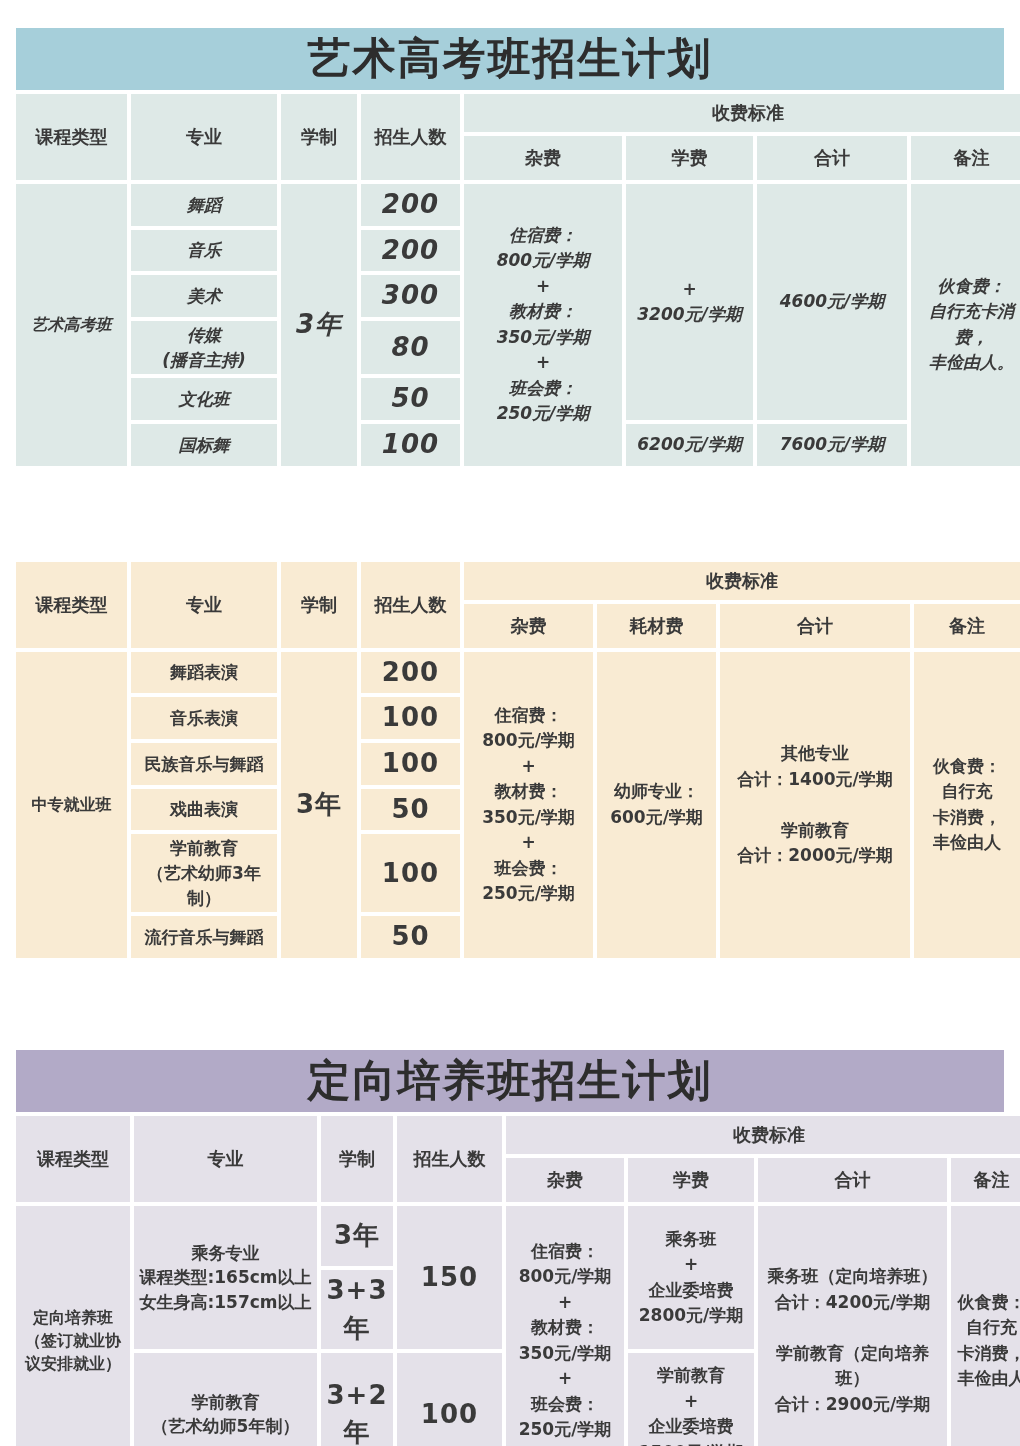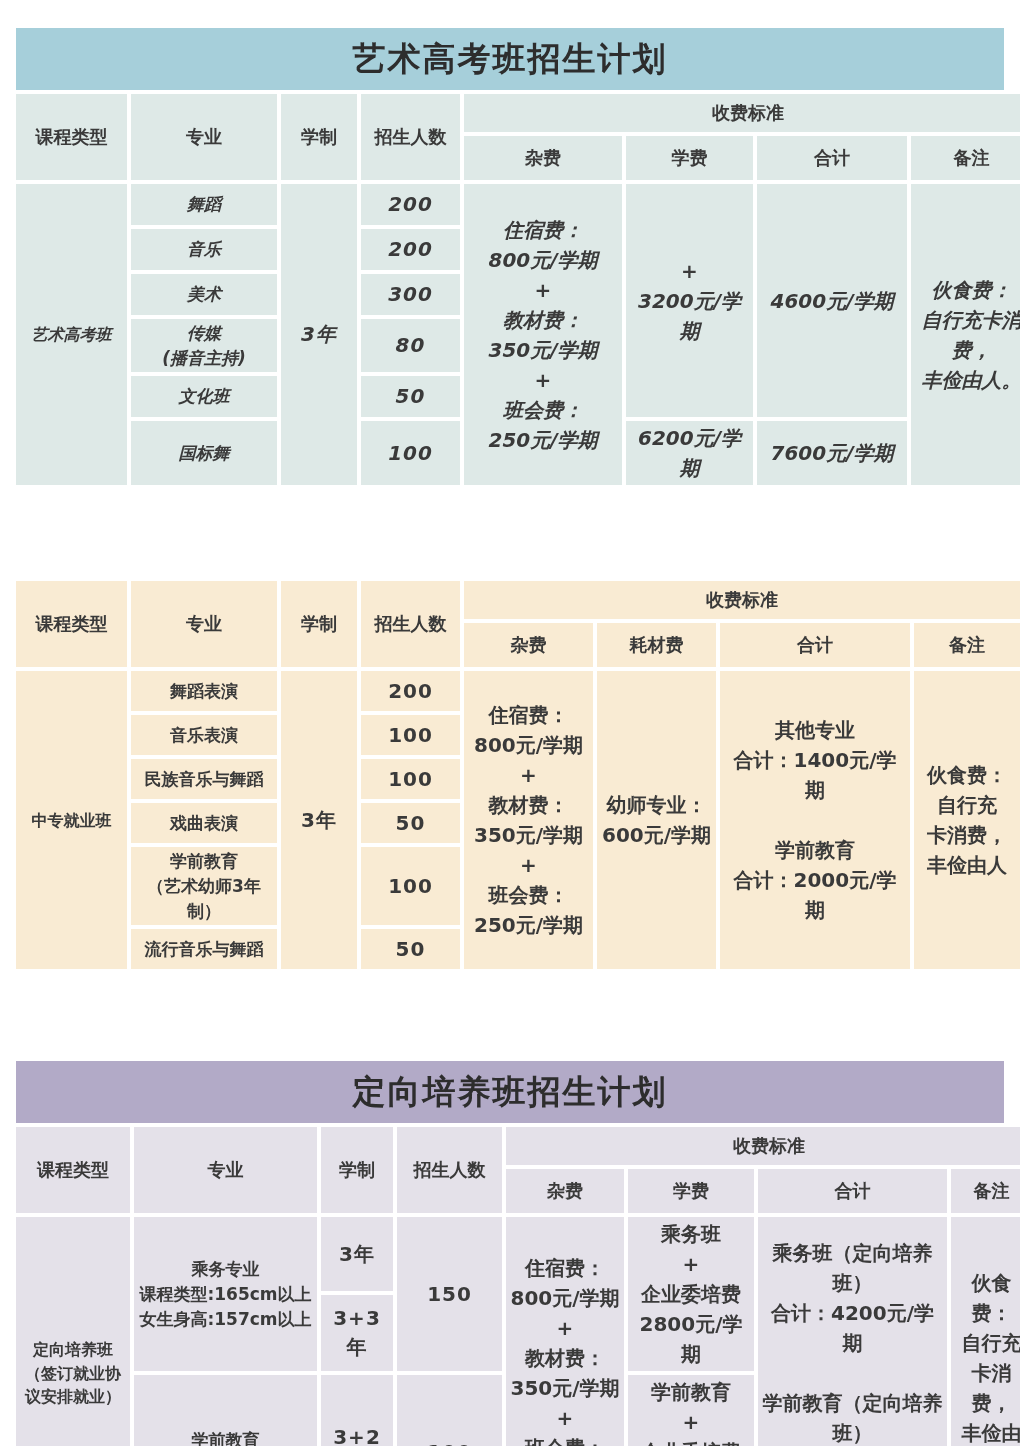--- a/index.html
+++ b/index.html
@@ -20,21 +20,21 @@
   }
   .card {
     margin: 0 16px;
   }
   .gap { height: 88px; }
   .title-bar {
     height: 62px;
     display: flex;
     align-items: center;
     justify-content: center;
-    font-size: 33px;
+    font-size: 43px;
     letter-spacing: 2px;
     color: #2d2d2d;
     background: var(--title-bg);
   }
   table {
     border-collapse: separate;
     border-spacing: 4px;
     table-layout: fixed;
     width: calc(100% + 8px);
     margin: 0 -4px;
@@ -43,22 +43,22 @@
     background: var(--cell-bg);
     text-align: center;
     vertical-align: middle;
     font-size: 17px;
     line-height: 1.45;
     white-space: pre-line;
     padding: 2px 4px;
     overflow: hidden;
   }
   td.hdr { font-size: 18px; }
-  td.num { font-size: 20px; letter-spacing: 1px; }
-  td.fee { font-size: 20px; line-height: 1.5; }
+  td.num { font-size: 26px; letter-spacing: 1px; }
+  td.fee { font-size: 17px; line-height: 1.5; }
   td.ctype { font-size: 16px; }
   tr.r-h1 td { height: 34px; }
   tr.r-h2 td { height: 40px; }
   .t1 tr.r-body td { height: 37px; font-style: italic; }
   .t2 tr.r-body td { height: 36px; margin-top: 32px; }
   .t2 tr.r-body-tall td { height: 46px; }
   .t3 tr.r-sub td { height: 56px; }
   .t3 tr.r-last td { height: 118px; }
 </style>
 </head>

